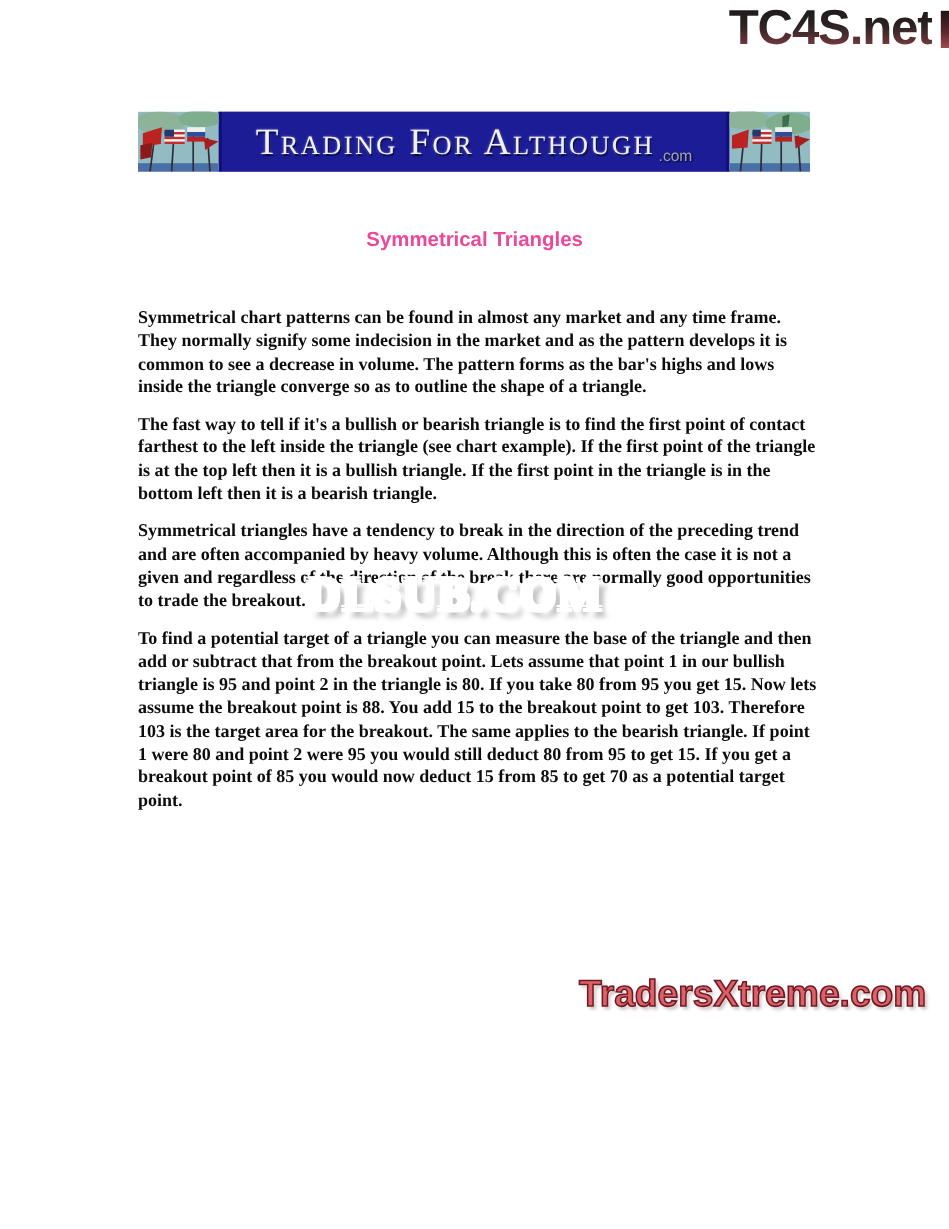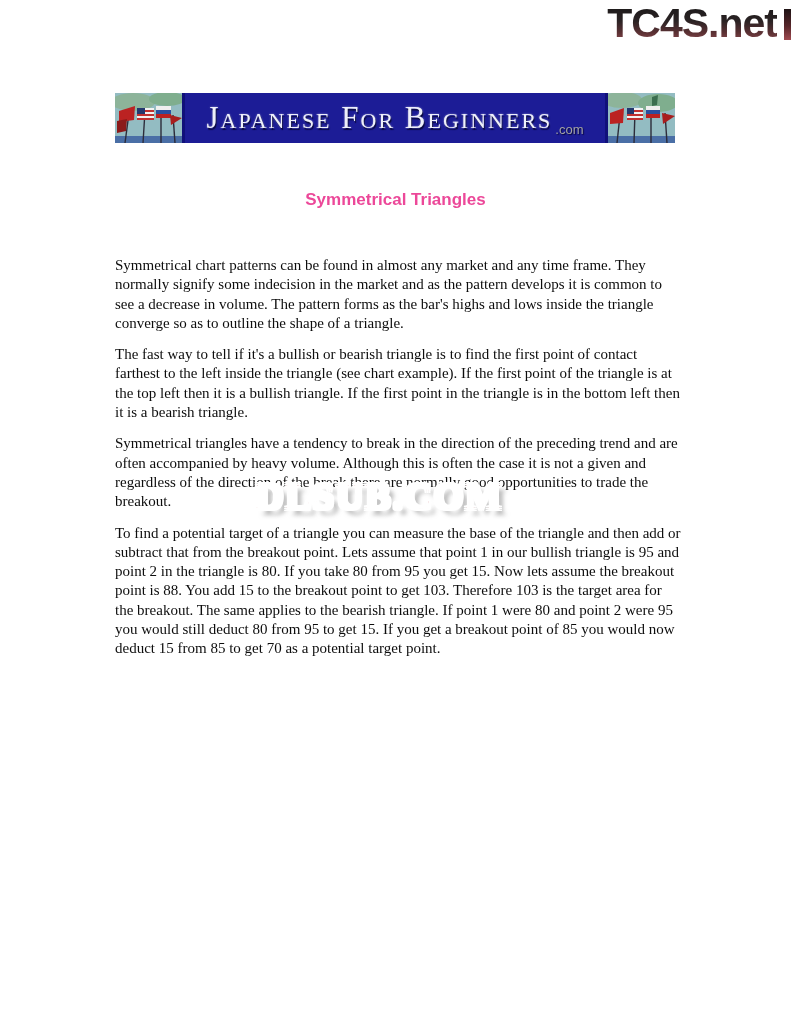--- a/index.html
+++ b/index.html
@@ -61,21 +61,21 @@
     position:absolute; top:179px; left:0; width:100%;
     text-align:center;
     font-family:"Liberation Sans", sans-serif;
     font-weight:bold; font-size:17px; color:#ec4899;
   }
   .article-body {
     position:absolute; left:115px; top:256px; width:567px;
     font-family:"Liberation Serif", serif;
     font-size:15px; line-height:19.3px; color:#0d0d0d;
   }
-  .article-body p { margin:0 0 12px 0; }
+  .article-body p { margin:0 0 12px 0;font-weight:bold; }
 
   
   .watermark {
     position:absolute; left:256px; top:474px;
     font-family:"Liberation Serif", serif;
     font-weight:bold; font-size:38px; letter-spacing:2px;
     transform:scaleY(1.02);
     white-space:nowrap;
     background:linear-gradient(180deg,#e2454b 0%,#c5232a 40%,#8f1318 100%);
     -webkit-background-clip:text; background-clip:text;
@@ -126,21 +126,21 @@
         <rect x="22" y="25" width="17" height="2" fill="#c03030"></rect>
         <rect x="22" y="15" width="8" height="6" fill="#24386e"></rect>
         <rect x="41" y="13" width="15" height="4" fill="#efefef"></rect>
         <rect x="41" y="17" width="15" height="4" fill="#2a4fa0"></rect>
         <rect x="41" y="21" width="15" height="4" fill="#bb2222"></rect>
         <polygon points="55,22 67,25 56,32" fill="#a81e1e"></polygon>
         <polygon points="2,28 12,26 11,38 2,40" fill="#8a1a1a"></polygon>
       </svg>
     </div>
     <div class="banner-center">
-      <span class="banner-title">Japanese For Beginners</span>
+      <span class="banner-title">Trading For Although</span>
       <span class="banner-com">.com</span>
     </div>
     <div class="banner-flag right">
       <svg viewBox="0 0 67 50" preserveAspectRatio="none">
         <rect x="0" y="0" width="67" height="50" fill="#93bcc2"></rect>
         <ellipse cx="14" cy="7" rx="20" ry="8" fill="#8db49a"></ellipse>
         <ellipse cx="50" cy="10" rx="20" ry="9" fill="#7fae8e"></ellipse>
         <rect x="0" y="43" width="67" height="7" fill="#4a6fa6"></rect>
         <line x1="12" y1="22" x2="9" y2="50" stroke="#2c2c3a" stroke-width="1.4"></line>
         <line x1="27" y1="18" x2="26" y2="50" stroke="#2c2c3a" stroke-width="1.4"></line>
@@ -165,14 +165,15 @@
 
   <div class="article-body">
     <p>Symmetrical chart patterns can be found in almost any market and any time frame. They normally signify some indecision in the market and as the pattern develops it is common to see a decrease in volume. The pattern forms as the bar's highs and lows inside the triangle converge so as to outline the shape of a triangle.</p>
     <p>The fast way to tell if it's a bullish or bearish triangle is to find the first point of contact farthest to the left inside the triangle (see chart example). If the first point of the triangle is at the top left then it is a bullish triangle. If the first point in the triangle is in the bottom left then it is a bearish triangle.</p>
     <p>Symmetrical triangles have a tendency to break in the direction of the preceding trend and are often accompanied by heavy volume. Although this is often the case it is not a given and regardless of the direction of the break there are normally good opportunities to trade the breakout.</p>
     <p>To find a potential target of a triangle you can measure the base of the triangle and then add or subtract that from the breakout point. Lets assume that point 1 in our bullish triangle is 95 and point 2 in the triangle is 80. If you take 80 from 95 you get 15. Now lets assume the breakout point is 88. You add 15 to the breakout point to get 103. Therefore 103 is the target area for the breakout. The same applies to the bearish triangle. If point 1 were 80 and point 2 were 95 you would still deduct 80 from 95 to get 15. If you get a breakout point of 85 you would now deduct 15 from 85 to get 70 as a potential target point.</p>
   </div>
 
   <div class="watermark">DLSUB.COM</div>
 
+  <div class="footer-logo">TradersXtreme.com</div>
 
 </div>
 
 </body></html>

